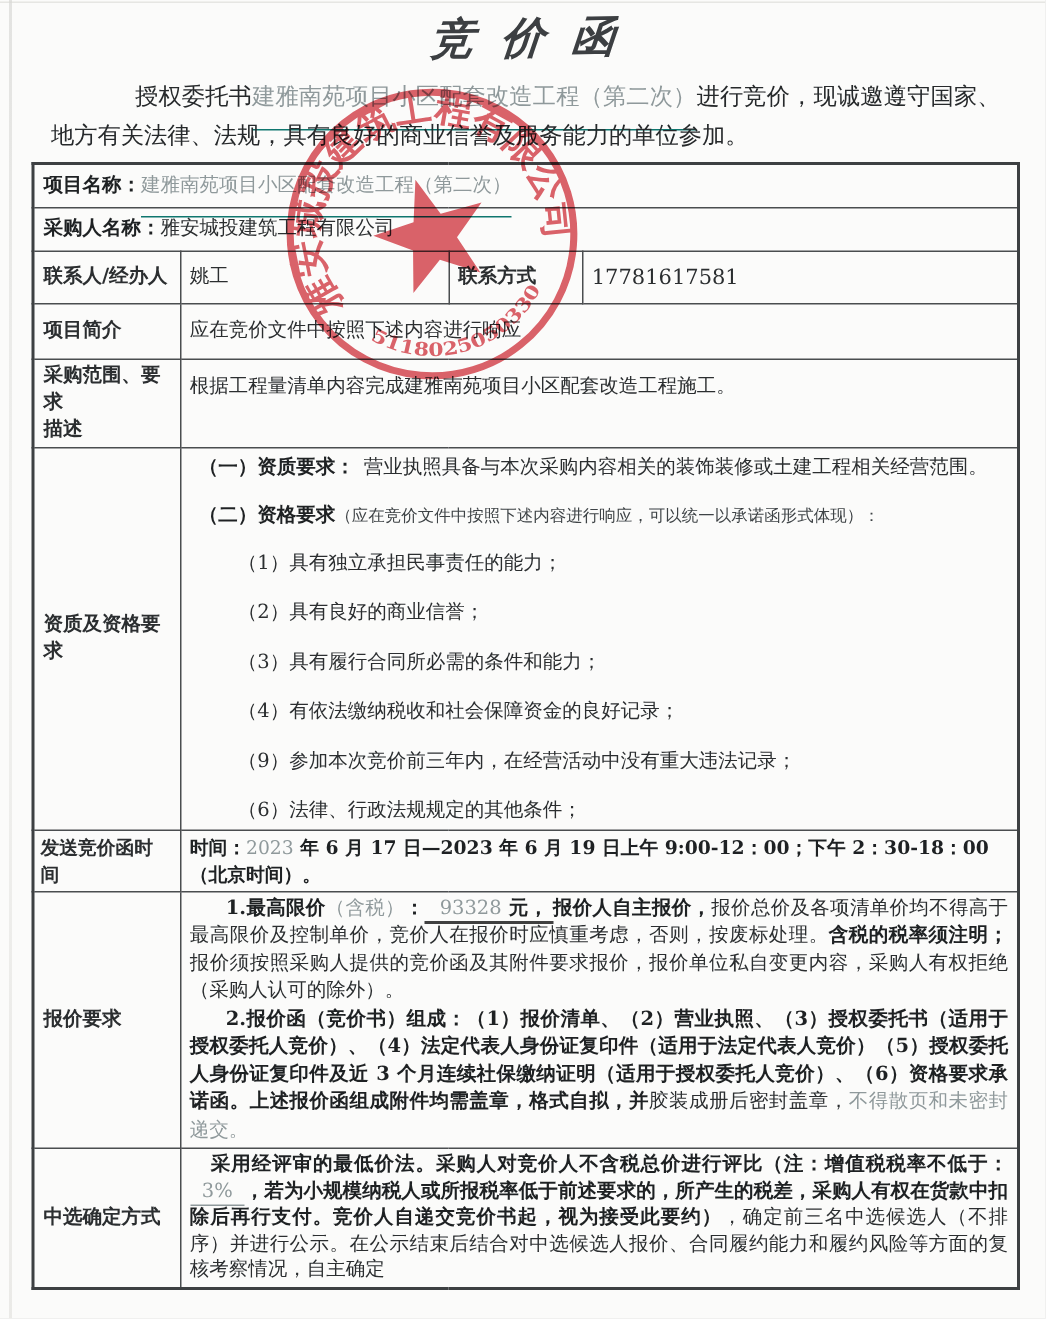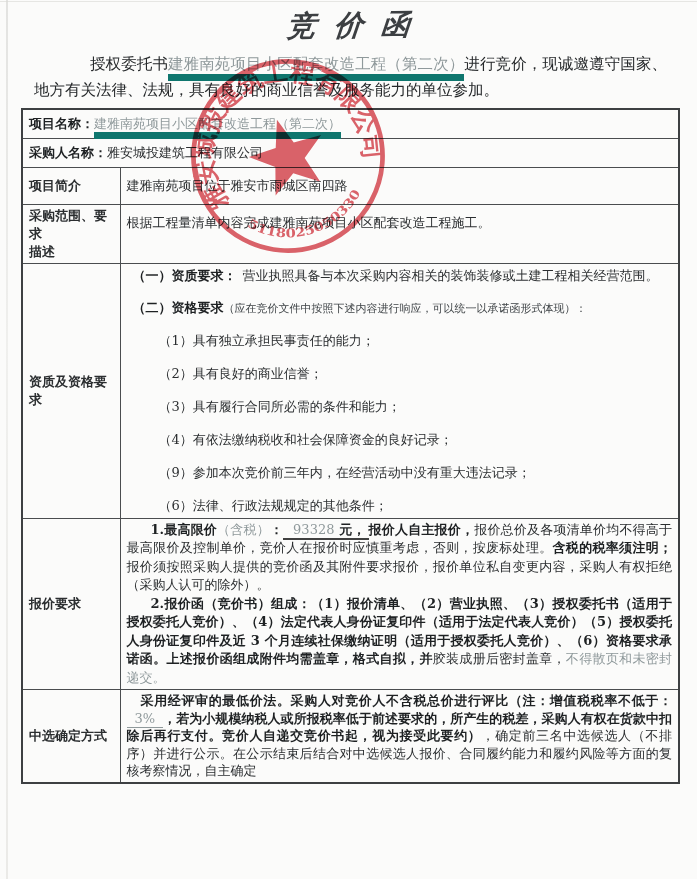--- a/index.html
+++ b/index.html
@@ -13,21 +13,21 @@
     background:linear-gradient(#cfcfcc,#e6e6e3 40%,#dddcd8);opacity:.55;}
   .scan-edge-top{position:absolute;left:0;top:1px;width:100%;height:1px;background:#d8d8d4;opacity:.6;}
 
   .title-wrap{position:absolute;top:6px;left:0;width:100%;text-align:center;}
   .title{display:inline-block;font-size:29px;font-weight:600;color:#3c3f42;
     letter-spacing:18px;font-style:italic;transform:skewX(-6deg) rotate(-1deg);
     padding-left:18px;}
 
   .intro{position:absolute;top:51px;left:34px;width:633px;
     font-size:15.5px;line-height:26px;text-align:justify;text-indent:56px;color:#26292b;}
-  .fill-link{color:#8f999b;border-bottom:7px solid #0f766e;padding-bottom:1px;}
+  .fill-link{color:#8f999b;border-bottom:1px solid #0f766e;padding-bottom:13px;}
 
   table.doc{position:absolute;top:108px;left:21px;width:657px;
     border-collapse:collapse;table-layout:fixed;font-size:13px;}
   table.doc{border:2px solid #3d4042;}
   table.doc td{border:1px solid #4a4d4f;padding:2px 6px;vertical-align:middle;
     color:#2b2e30;line-height:18px;word-break:break-all;}
   td.lbl{font-weight:bold;color:#1e2123;}
   td.lbl-top{vertical-align:top;padding-top:9px;line-height:27px;}
   .b{font-weight:bold;color:#1e2123;}
   .gray{color:#8f999b;}
@@ -72,24 +72,30 @@
 
     <tbody>
         <tr style="height:29px">
       <td colspan="4"><span class="b">项目名称：</span><span class="fill-link">建雅南苑项目小区配套改造工程（第二次）</span></td>
     </tr>
 
     <tr style="height:29px">
       <td colspan="4"><span class="b">采购人名称：</span><span>雅安城投建筑工程有限公司</span></td>
     </tr>
 
+    <tr style="height:35px">
+      <td class="lbl">联系人/经办人</td>
+      <td>姚工</td>
+      <td class="lbl">联系方式</td>
+      <td style="font-size:14px">17781617581</td>
+    </tr>
 
     <tr style="height:37px">
       <td class="lbl">项目简介</td>
-      <td colspan="3">建雅南苑项目位于雅安市雨城区南四路</td>
+      <td colspan="3">应在竞价文件中按照下述内容进行响应</td>
     </tr>
 
     <tr style="height:53px">
       <td class="lbl lbl-top">
         <div>采购范围、要求</div>
         <div>描述</div>
       </td>
       <td colspan="3" style="vertical-align:top;padding-top:9px">根据工程量清单内容完成建雅南苑项目小区配套改造工程施工。</td>
     </tr>
 
@@ -103,20 +109,24 @@
           <p>（1）具有独立承担民事责任的能力；</p>
           <p>（2）具有良好的商业信誉；</p>
           <p>（3）具有履行合同所必需的条件和能力；</p>
           <p>（4）有依法缴纳税收和社会保障资金的良好记录；</p>
           <p>（9）参加本次竞价前三年内，在经营活动中没有重大违法记录；</p>
           <p style="margin-bottom:0">（6）法律、行政法规规定的其他条件；</p>
         </div>
       </td>
     </tr>
 
+    <tr style="height:26px">
+      <td class="lbl" style="font-size:12.5px;padding-left:4px">发送竞价函时间</td>
+      <td colspan="3" style="font-size:12.5px"><span class="b">时间：</span><span class="gray">2023</span><span class="b"> 年 6 月 17 日—2023 年 6 月 19 日上午 9:00-12：00；下午 2：30-18：00（北京时间）。</span></td>
+    </tr>
 
     <tr style="height:149px">
       <td class="lbl">报价要求</td>
       <td colspan="3" class="pr">
         <p><span class="b">1.最高限价</span><span class="gray">（含税）</span><span class="b">：</span><span class="u"><span class="gray">93328</span><span class="b"> 元，</span></span><span class="b">报价人自主报价，</span><span>报价总价及各项清单价均不得高于最高限价及控制单价，竞价人在报价时应慎重考虑，否则，按废标处理。</span><span class="b">含税的税率须注明；</span><span>报价须按照采购人提供的竞价函及其附件要求报价，报价单位私自变更内容，采购人有权拒绝（采购人认可的除外）。</span></p>
         <p><span class="b">2.报价函（竞价书）组成：（1）报价清单、（2）营业执照、（3）授权委托书（适用于授权委托人竞价）、（4）法定代表人身份证复印件（适用于法定代表人竞价）（5）授权委托人身份证复印件及近 3 个月连续社保缴纳证明（适用于授权委托人竞价）、（6）资格要求承诺函。上述报价函组成附件均需盖章，格式自拟，并</span><span>胶装成册后密封盖章，</span><span class="gray">不得散页和未密封递交。</span></p>
       </td>
     </tr>
 
     <tr style="height:70px">

